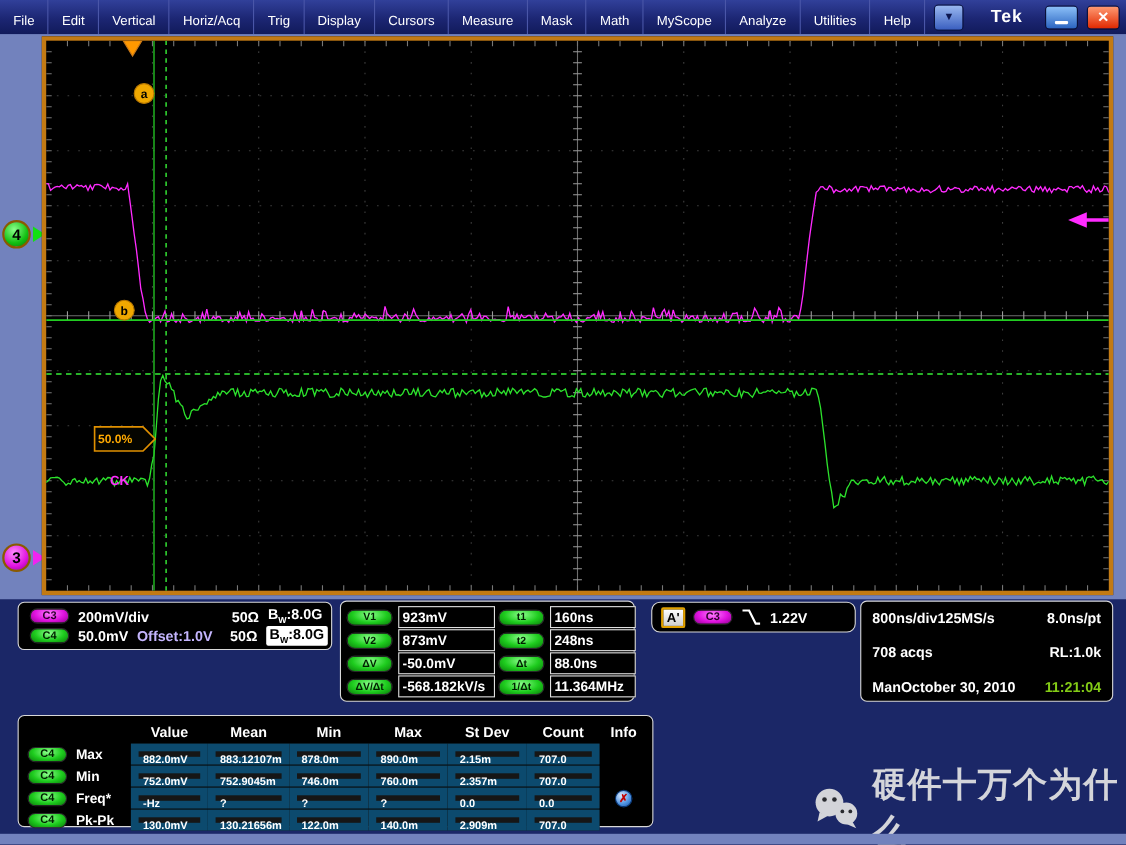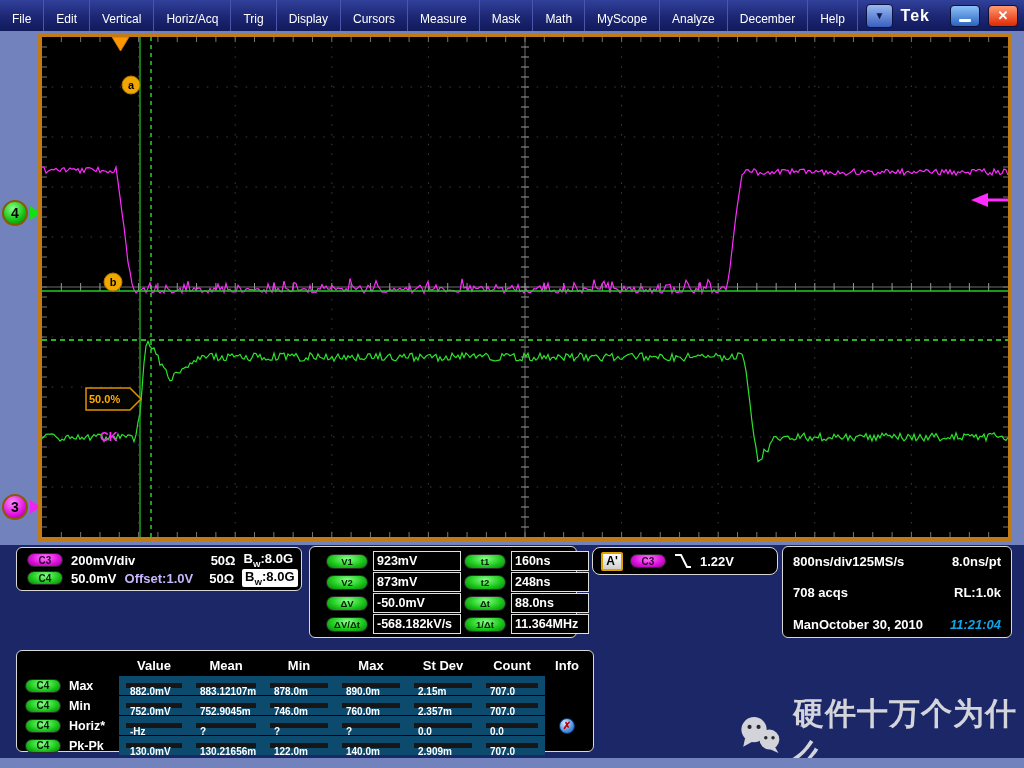--- a/index.html
+++ b/index.html
@@ -47,38 +47,38 @@
   .badge.green   { background:radial-gradient(ellipse at 50% 30%, #8cff8c, #1ecc1e 55%, #0a7a0a); }
 
   .ch-panel { left:16px; top:2px; width:286px; height:44px; padding:3px 8px 3px 10px;
     display:flex; flex-direction:column; justify-content:space-between; }
   .ch-row { display:flex; align-items:center; gap:8px; font-size:13px; font-weight:bold; height:18px; }
   .ch-row .dim { color:#c4b5fd; font-weight:bold; }
   .ch-row .grow { flex:1; }
   .bw-box { background:#fff; color:#000; padding:0 3px; border-radius:2px; }
   sub { font-size:8px; }
 
-  .cursor-panel { left:309px; top:1px; width:268px; height:92px; padding:4px 16px;
+  .cursor-panel { left:309px; top:1px; width:268px; height:92px; padding:4px 5px;
     display:grid; grid-template-columns:44px 88px 44px 78px; grid-auto-rows:20px; gap:1px 3px; align-items:center; }
   .cbadge { width:42px; height:15px; border-radius:8px; font-size:9.5px; }
   .cur-cell { border:1px solid #e0e0e0; height:20px; line-height:18px; font-size:12.5px; font-weight:bold;
     padding-left:3px; background:#000; white-space:nowrap; }
 
   .trig-panel { left:592px; top:2px; width:186px; height:28px; border-radius:8px;
     display:flex; align-items:center; gap:7px; padding:0 8px; }
   .abadge { width:22px; height:19px; background:linear-gradient(#ffffff,#cfcfcf); border:2px solid #e0a000;
     color:#000; font-weight:bold; font-size:12px; display:flex; align-items:center; justify-content:center; border-radius:2px; }
   .trig-level { font-size:13px; font-weight:bold; }
 
   .tb-panel { left:782px; top:1px; width:230px; height:92px; padding:5px 10px 4px 10px;
     display:flex; flex-direction:column; justify-content:space-between; font-size:13px; font-weight:bold; }
   .tb-row { display:flex; align-items:center; gap:0; height:18px; }
   .tb-row .grow { flex:1; }
   .stopped { color:#ff2a2a; }
-  .tb-time { color:#0ea5e9;font-style:italic; }
+  .tb-time { color:#84cc16; }
   .stop-icon { width:12px; height:22px; position:relative; }
 
   .meas-panel { left:16px; top:105px; width:578px; height:102px; padding:6px 2px; }
   .meas-grid { display:grid; grid-template-columns:100px 70px 74px 72px 72px 72px 66px 44px; }
   .meas-head { font-size:13px; font-weight:bold; text-align:center; height:18px; line-height:18px; }
   .meas-row { margin-top:1px; }
   .mname { display:flex; align-items:center; gap:8px; padding-left:6px; font-size:12.5px; font-weight:bold; }
   .mcell { border:7px solid #0c4a6e; background:#161616; height:19px; line-height:17px;
     font-size:10px; font-weight:bold; padding-left:4px; white-space:nowrap; }
   .micell { display:flex; align-items:center; justify-content:center; height:19px; }
@@ -102,21 +102,21 @@
     <div class="menu-item">Vertical</div>
     <div class="menu-item">Horiz/Acq</div>
     <div class="menu-item">Trig</div>
     <div class="menu-item">Display</div>
     <div class="menu-item">Cursors</div>
     <div class="menu-item">Measure</div>
     <div class="menu-item">Mask</div>
     <div class="menu-item">Math</div>
     <div class="menu-item">MyScope</div>
     <div class="menu-item">Analyze</div>
-    <div class="menu-item">December</div>
+    <div class="menu-item">Utilities</div>
     <div class="menu-item">Help</div>
     <div class="menu-dd">
       <span>▼</span>
     </div>
     <div class="mb-spacer"></div>
     <div class="tek-logo">Tek</div>
     <div class="win-btn min">
         <span class="bar"></span>
       </div>
     <div class="win-btn close">✕</div>
@@ -583,21 +583,21 @@
         <span class="mcell">746.0m</span>
         <span class="mcell">760.0m</span>
         <span class="mcell">2.357m</span>
         <span class="mcell">707.0</span>
         <span class="micell"></span>
       </div>
 
       <div class="meas-grid meas-row">
         <span class="mname">
             <span class="badge green">C4</span>
-            <span>Horiz*</span>
+            <span>Freq*</span>
           </span>
         <span class="mcell">-Hz</span>
         <span class="mcell">?</span>
         <span class="mcell">?</span>
         <span class="mcell">?</span>
         <span class="mcell">0.0</span>
         <span class="mcell">0.0</span>
         <span class="micell">
             <span class="info-icon">✗</span>
           </span>

